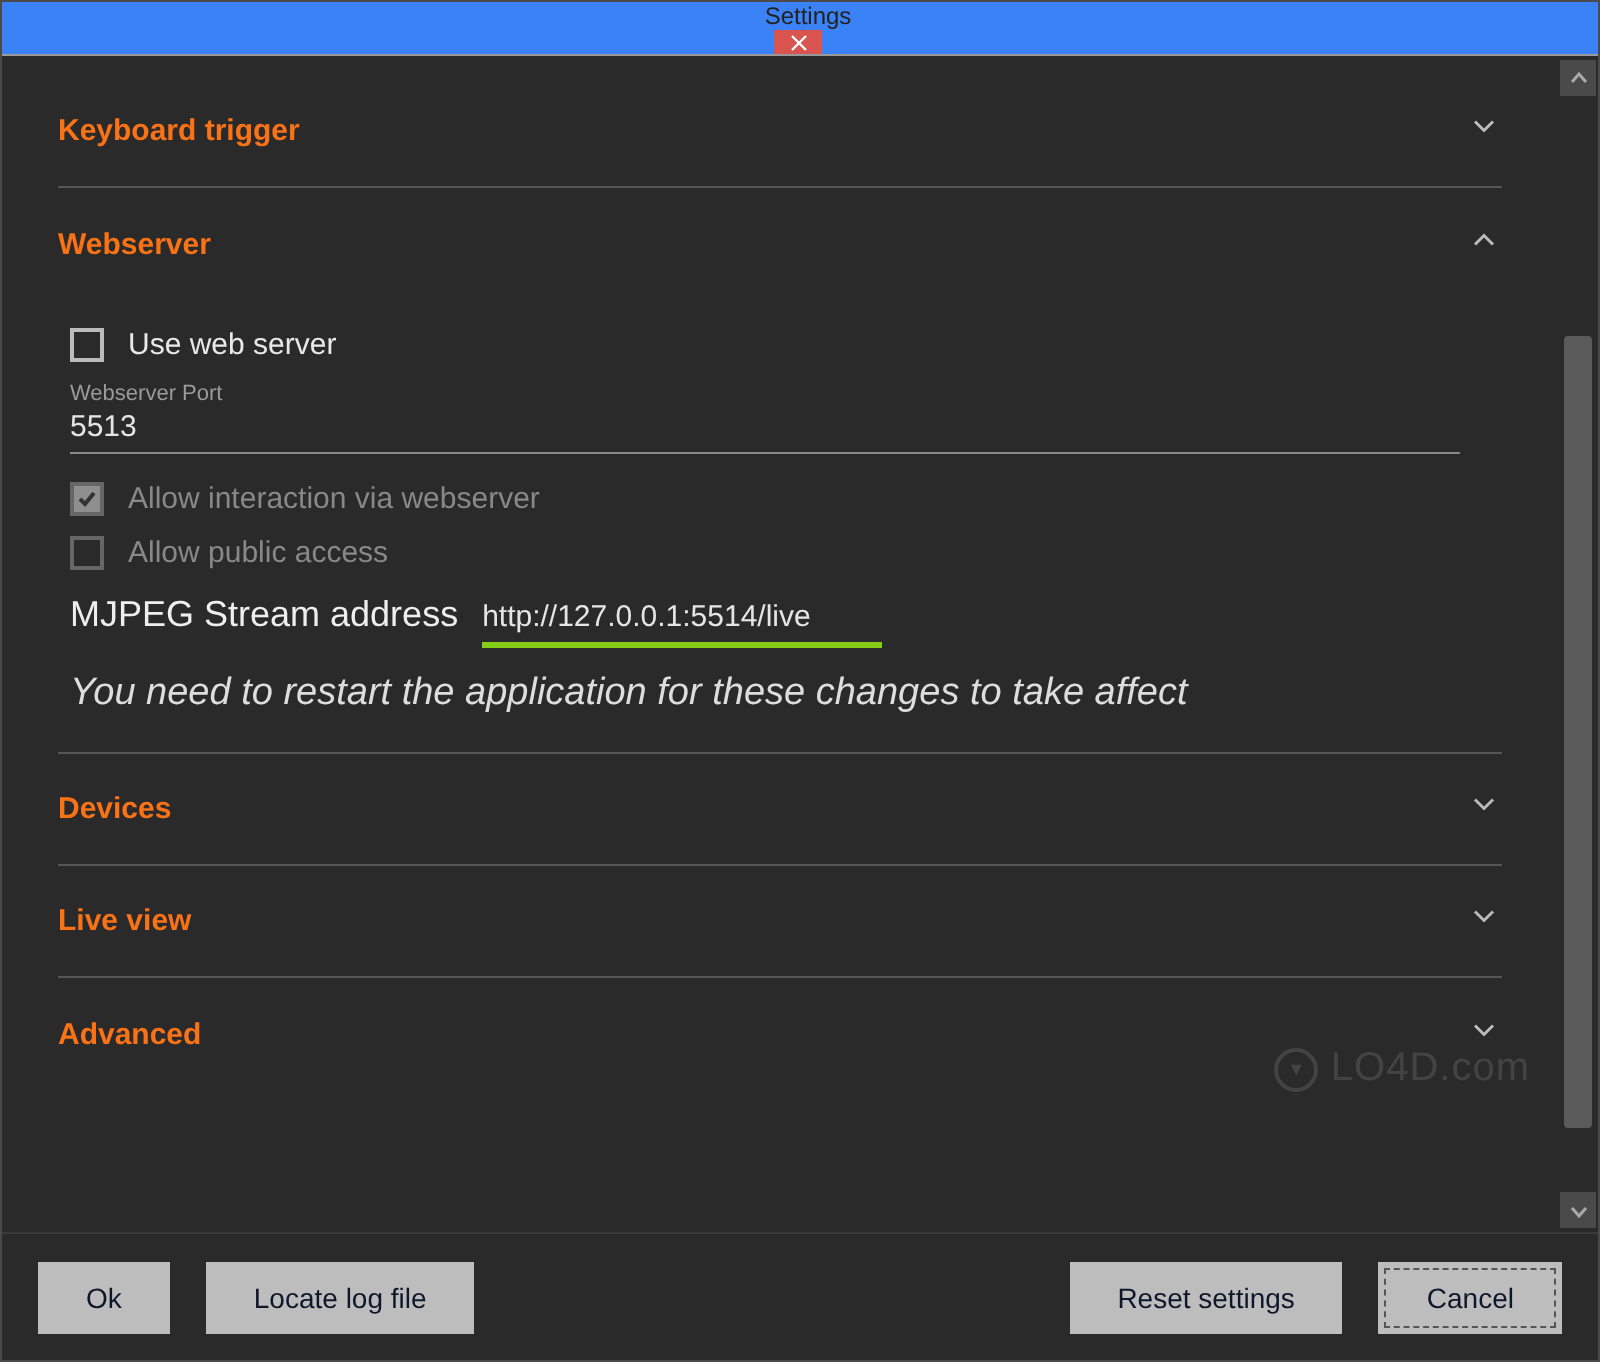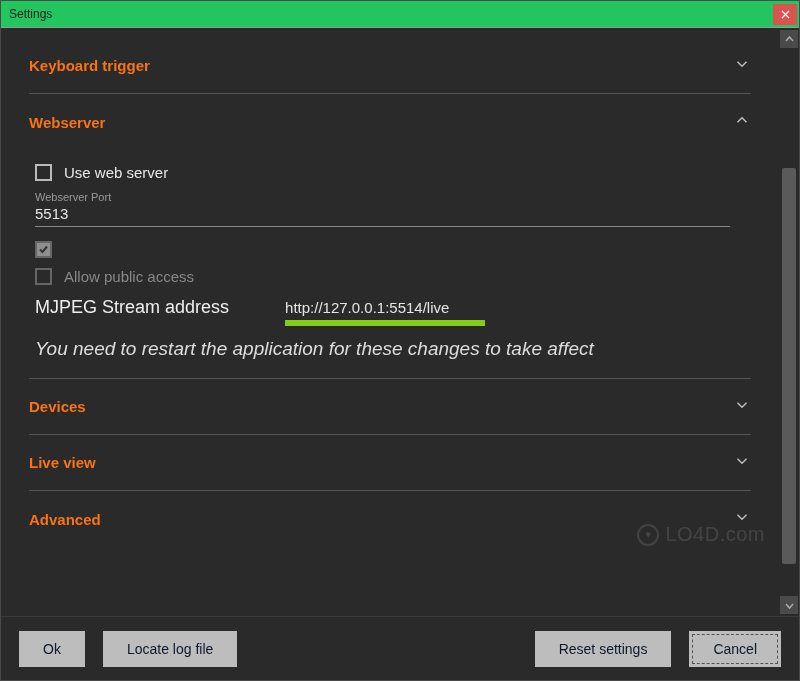--- a/index.html
+++ b/index.html
@@ -1,20 +1,20 @@
 <!DOCTYPE html>
 <html><head>
 <meta charset="utf-8">
 <style>
 * { box-sizing: border-box; margin: 0; padding: 0; }
 html, body { width: 800px; height: 681px; overflow: hidden; font-family: "Segoe UI", Arial, sans-serif; }
 body { background: #2a2a2a; color: #e8e8e8; border: 1px solid #4a4a4a; }
 
 
-.titlebar { height: 27px; background: #22c55e; color: #222; display: flex; align-items: center; font-size: 12px; border-bottom: 1px solid #999; }
+.titlebar { height: 27px; background: #3b82f6; color: #222; display: flex; align-items: center; font-size: 12px; border-bottom: 1px solid #999; flex-direction: column; }
 .titlebar .title { padding-left: 8px; flex: 1; }
 .titlebar .close-btn { width: 24px; height: 21px; background: #d9534f; color: #fff; display: flex; align-items: center; justify-content: center; font-size: 11px; margin-right: 2px; cursor: pointer; }
 
 
 .main-area { display: flex; height: 588px; }
 .content { flex: 1; padding: 10px 0 0 0; position: relative; }
 .side-scroll { width: 20px; background: #2a2a2a; position: relative; display: flex; flex-direction: column; }
 .side-scroll .arrow-btn { width: 18px; height: 18px; background: #4a4a4a; color: #aaa; display: flex; align-items: center; justify-content: center; font-size: 10px; margin: 2px 0 2px 1px; cursor: pointer; }
 .side-scroll .track { flex: 1; position: relative; width: 14px; margin-left: 3px; }
 .side-scroll .thumb { position: absolute; left: 0; width: 14px; background: #5a5a5a; border-radius: 2px; }
@@ -28,21 +28,21 @@
 
 .form-row { display: flex; align-items: center; margin-bottom: 10px; }
 .checkbox { width: 17px; height: 17px; border: 2px solid #bbb; margin-right: 12px; display: inline-flex; align-items: center; justify-content: center; color: #333; font-size: 12px; }
 .checkbox.checked { background: #8f8f8f; border-color: #8f8f8f; }
 .disabled .checkbox { border-color: #666; }
 .checkbox-label { font-size: 15px; color: #e8e8e8; }
 .disabled .checkbox-label { color: #888; }
 
 .field-label { font-size: 11px; color: #9a9a9a; margin-top: 6px; }
 .text-input { background: transparent; border: none; border-bottom: 1px solid #888; color: #e5e5e5; font-size: 15px; padding: 2px 0 4px 0; width: 695px; outline: none; }
-.text-input.small { width: 200px; border-bottom: 6px solid #84cc16; margin-left: 44px; }
+.text-input.small { width: 200px; border-bottom: 3px solid #84cc16; }
 
 .addr-row { display: flex; align-items: baseline; margin-top: 12px; gap: 12px; }
 .addr-label { font-size: 18px; color: #eee; }
 .note { font-style: italic; font-size: 19px; color: #ddd; margin-top: 12px; }
 
 
 .footer { height: 64px; display: flex; align-items: center; padding: 0 18px; gap: 18px; border-top: 1px solid #3a3a3a; }
 .footer .spacer { flex: 1; }
 .btn { background: #bdbdbd; color: #0f172a; border: none; height: 36px; padding: 0 24px; font-size: 14px; cursor: pointer; }
 .btn:focus, .btn.focused { outline: 1px dashed #555; outline-offset: -4px; }
@@ -98,20 +98,21 @@
         <input class="text-input" value="5513" style="">
 
         <div style="height:14px"></div>
 
         <div class="form-row disabled">
           <span class="checkbox checked">
             <svg width="11" height="11" viewBox="0 0 11 11">
                 <path d="M2 5.5 L4.5 8 L9 2.5" fill="none" stroke="#333" stroke-width="2"></path>
               </svg>
           </span>
+          <span class="checkbox-label">Allow interaction via webserver</span>
         </div>
 
         <div class="form-row disabled">
           <span class="checkbox" style="border-color:#666"></span>
           <span class="checkbox-label">Allow public access</span>
         </div>
 
         <div class="addr-row">
           <span class="addr-label">MJPEG Stream address</span>
           <input class="text-input small" value="http://127.0.0.1:5514/live" style="">

